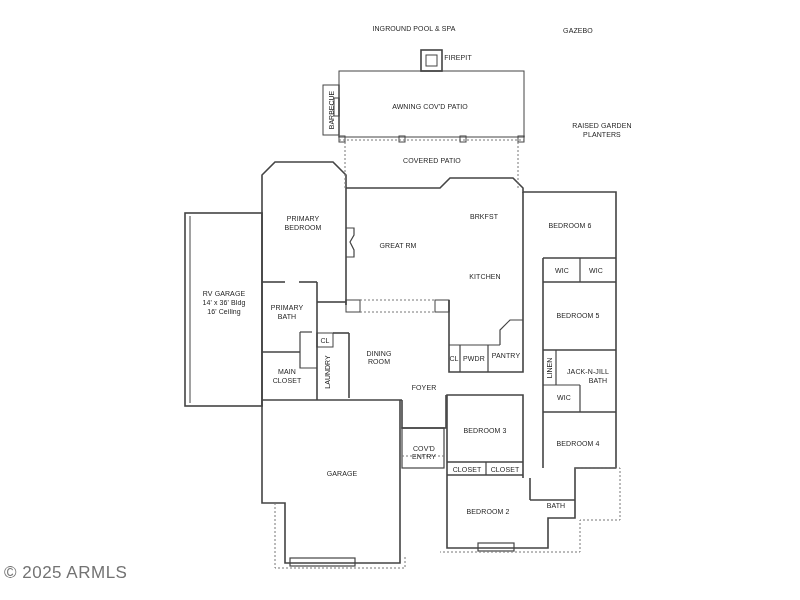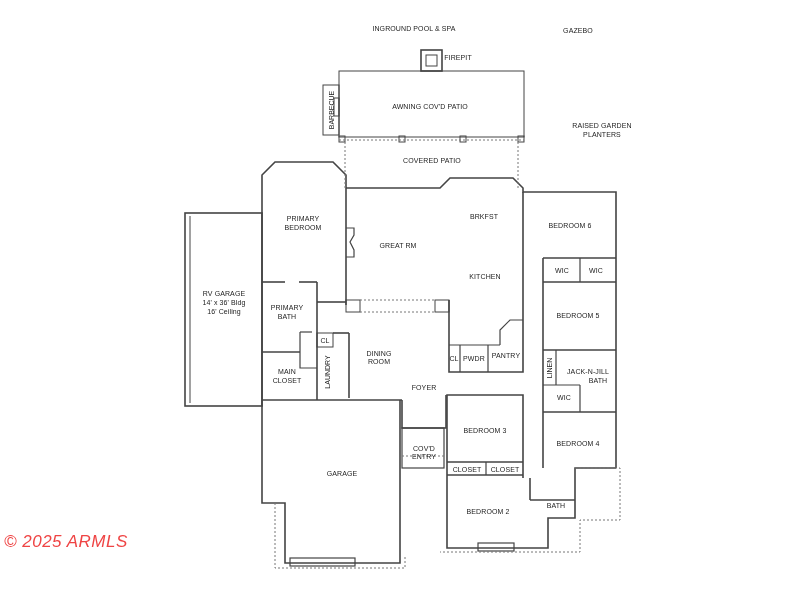--- a/index.html
+++ b/index.html
@@ -1,20 +1,20 @@
 <!DOCTYPE html>
 <html><head>
 <meta charset="utf-8">
 <style>
   html, body { margin:0; padding:0; background:#ffffff; }
   body { width:800px; height:600px; position:relative; overflow:hidden; font-family:"Liberation Sans", sans-serif; }
   svg { position:absolute; left:0; top:0; }
   .lbl { position:absolute; font-size:7px; color:#222; text-align:center; line-height:9px; white-space:nowrap; transform:translate(-50%,-50%); letter-spacing:0.1px; }
   .vlbl { position:absolute; font-size:7px; color:#222; white-space:nowrap; transform:translate(-50%,-50%) rotate(-90deg); }
-  .wm { position:absolute; left:4px; top:532px; font-size:17px; color:#ef4444; letter-spacing:0.5px; font-family:"Liberation Sans", sans-serif;font-style:italic; }
+  .wm { position:absolute; left:4px; top:563px; font-size:17px; color:#737373; letter-spacing:0.5px; font-family:"Liberation Sans", sans-serif; }
 </style>
 </head>
 <body>
 
 <svg width="800" height="600" xmlns="http://www.w3.org/2000/svg">
   <g fill="none" stroke="#444" stroke-width="1.6">
 
     <rect x="421" y="50" width="21" height="21"></rect>
     <rect x="426" y="55" width="11" height="11" stroke-width="1"></rect>
 

